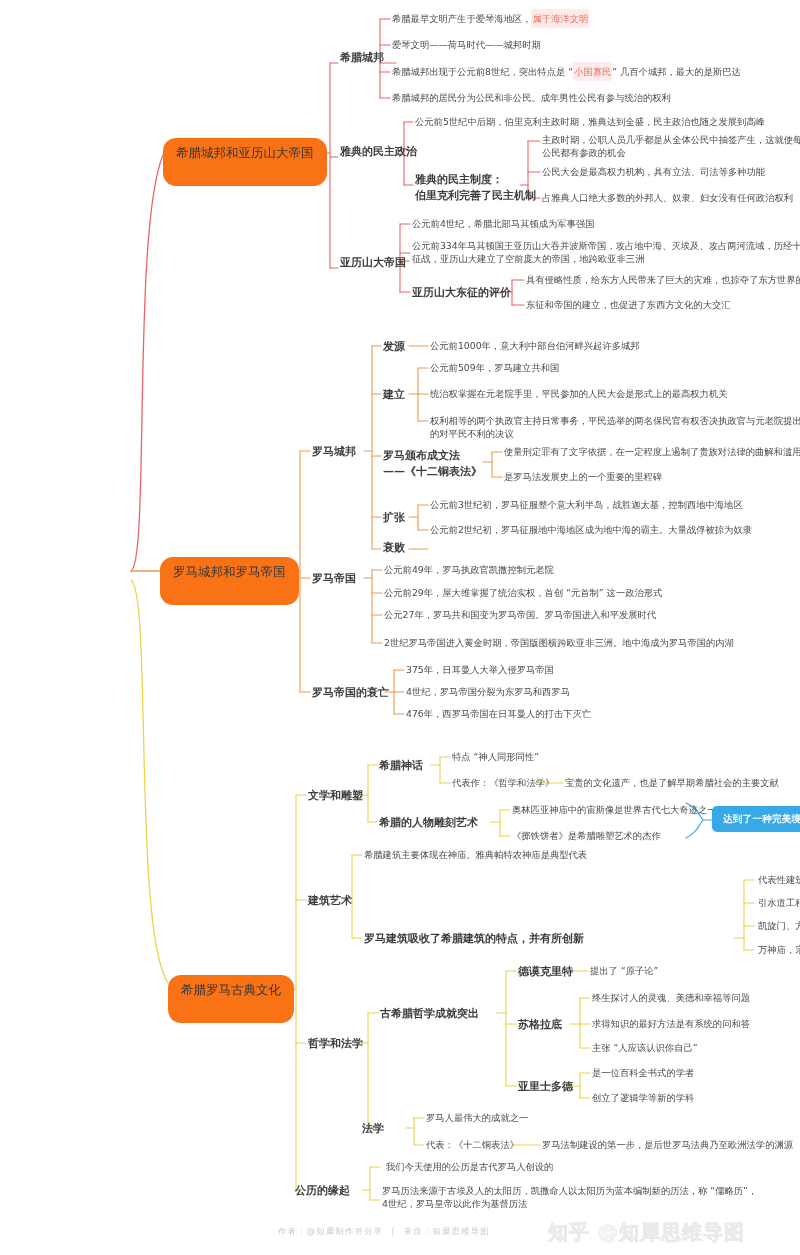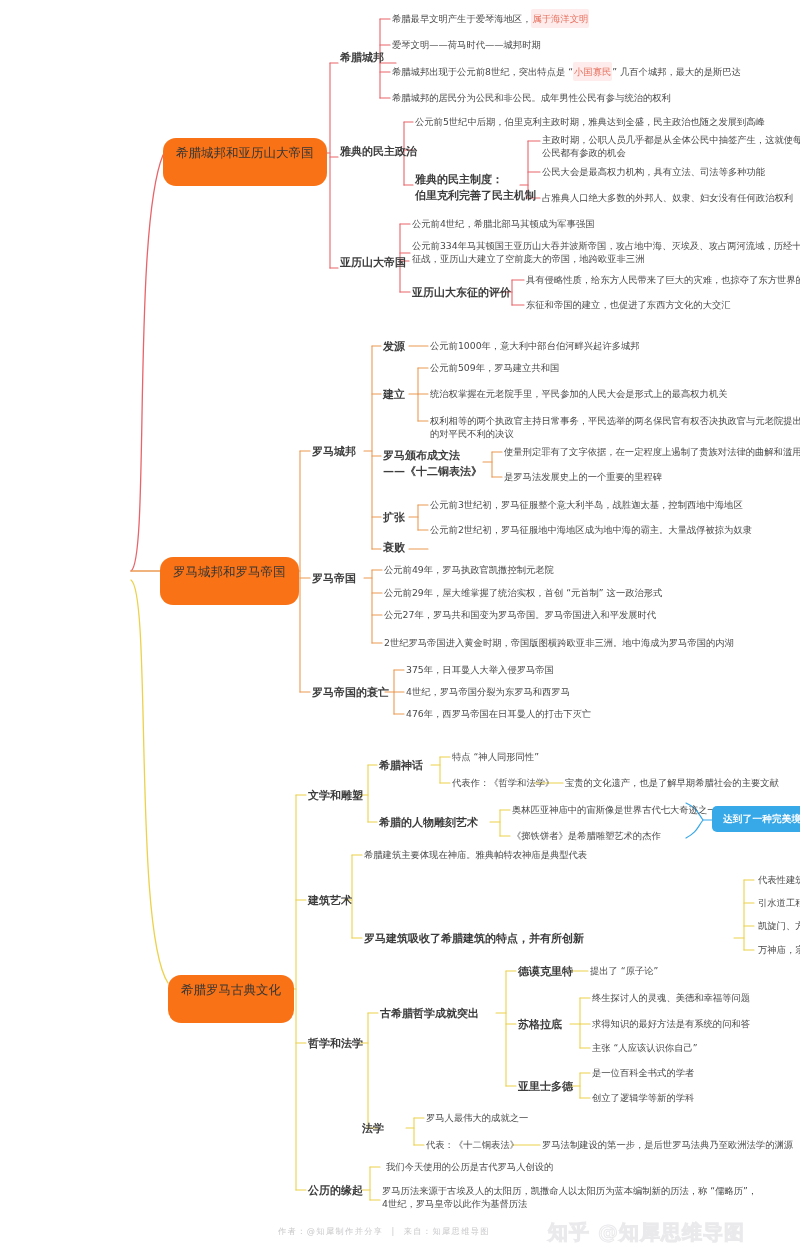--- a/index.html
+++ b/index.html
@@ -277,21 +277,21 @@
     <div class="node leaf" style="left: 384px; top: 586px;">公元前29年，屋大维掌握了统治实权，首创 “元首制” 这一政治形式</div>
     <div class="node leaf" style="left: 384px; top: 608px;">公元27年，罗马共和国变为罗马帝国。罗马帝国进入和平发展时代</div>
     <div class="node leaf" style="left: 384px; top: 636px;">2世纪罗马帝国进入黄金时期，帝国版图横跨欧亚非三洲。地中海成为罗马帝国的内湖</div>
     <div class="node leaf" style="left: 406px; top: 663px;">375年，日耳曼人大举入侵罗马帝国</div>
     <div class="node leaf" style="left: 406px; top: 685px;">4世纪，罗马帝国分裂为东罗马和西罗马</div>
     <div class="node leaf" style="left: 406px; top: 707px;">476年，西罗马帝国在日耳曼人的打击下灭亡</div>
     <div class="node lvl1" style="left: 168px; top: 975px;">希腊罗马古典文化</div>
     <div class="node lvl2" style="left: 308px; top: 788px;">文学和雕塑</div>
     <div class="node lvl2" style="left: 308px; top: 893px;">建筑艺术</div>
     <div class="node lvl2" style="left: 308px; top: 1036px;">哲学和法学</div>
-    <div class="node lvl2" style="left: 308px; top: 1183px; text-align: center;">公历的缘起</div>
+    <div class="node lvl2" style="left: 295px; top: 1183px; text-align: center;">公历的缘起</div>
     <div class="node lvl2" style="left: 379px; top: 758px;">希腊神话</div>
     <div class="node lvl2" style="left: 379px; top: 815px;">希腊的人物雕刻艺术</div>
     <div class="node leaf" style="left: 452px; top: 750px;">特点 “神人同形同性”</div>
     <div class="node leaf" style="left: 452px; top: 776px;">代表作：《哲学和法学》</div>
     <div class="node leaf" style="left: 565px; top: 776px;">宝贵的文化遗产，也是了解早期希腊社会的主要文献</div>
     <div class="node leaf" style="left: 512px; top: 803px;">奥林匹亚神庙中的宙斯像是世界古代七大奇迹之一</div>
     <div class="node leaf" style="left: 512px; top: 829px;">《掷铁饼者》是希腊雕塑艺术的杰作</div>
     <div class="node callout" style="left: 712px; top: 806px;">达到了一种完美境界</div>
     <div class="node leaf" style="left: 364px; top: 848px;">希腊建筑主要体现在神庙。雅典帕特农神庙是典型代表</div>
     <div class="node lvl2" style="left: 364px; top: 931px;">罗马建筑吸收了希腊建筑的特点，并有所创新</div>

